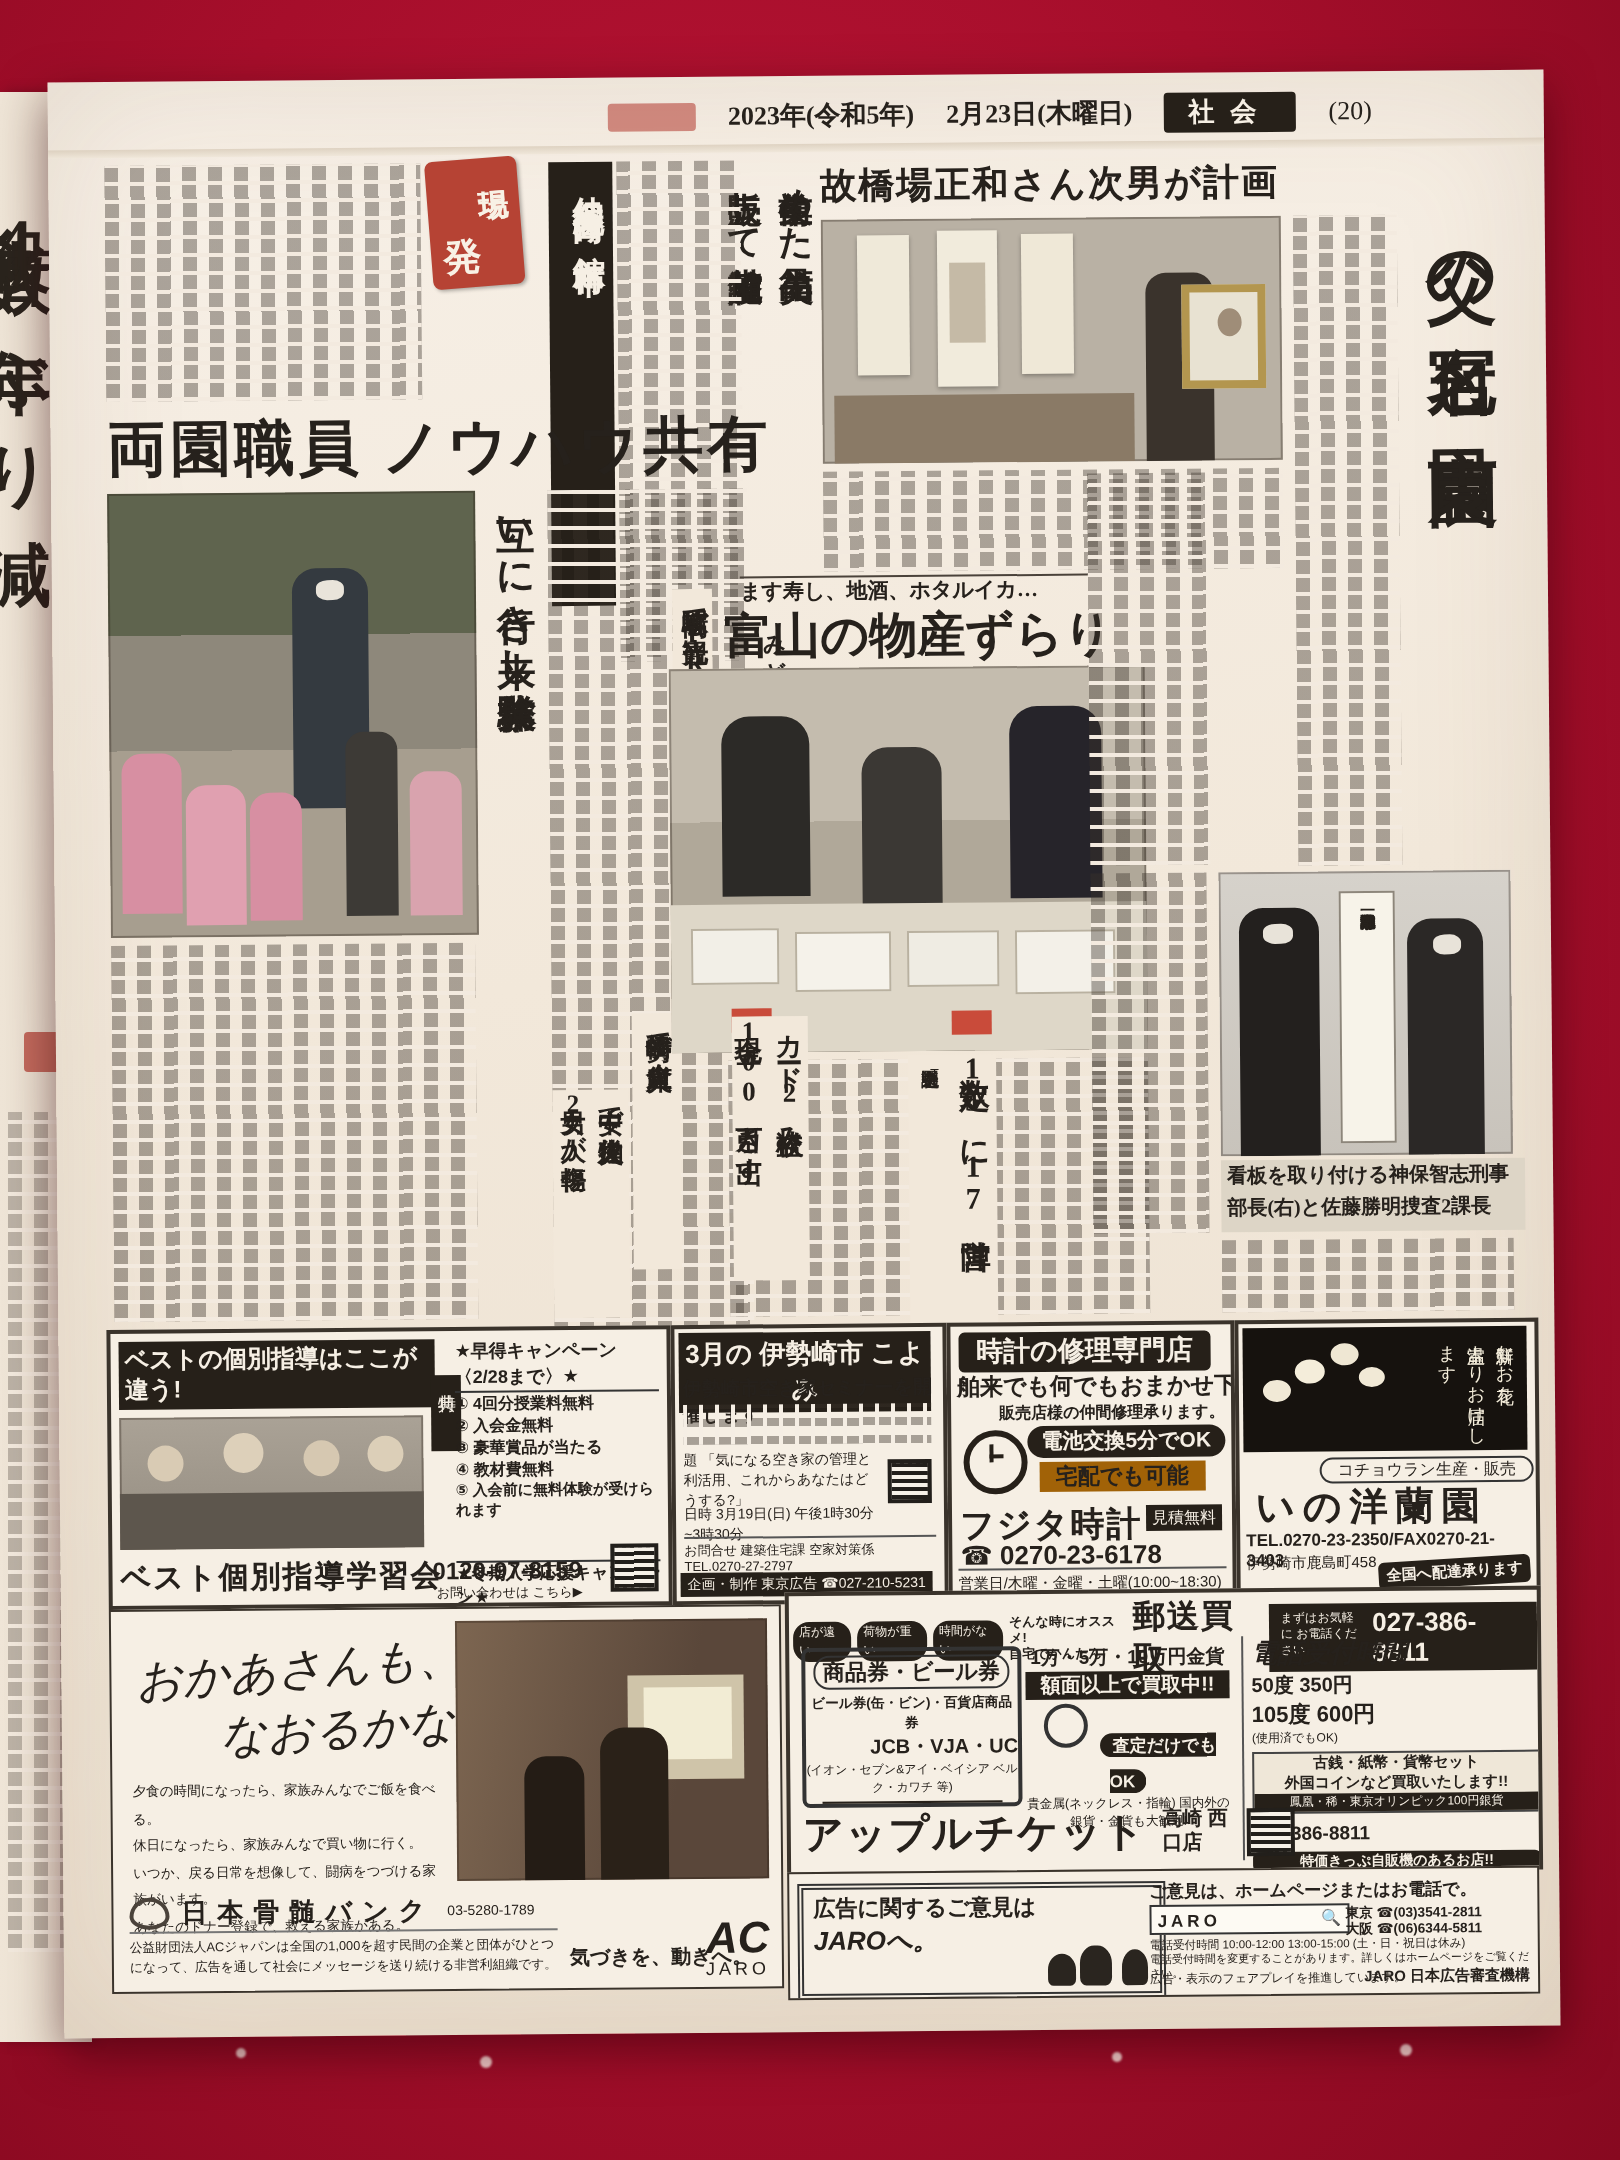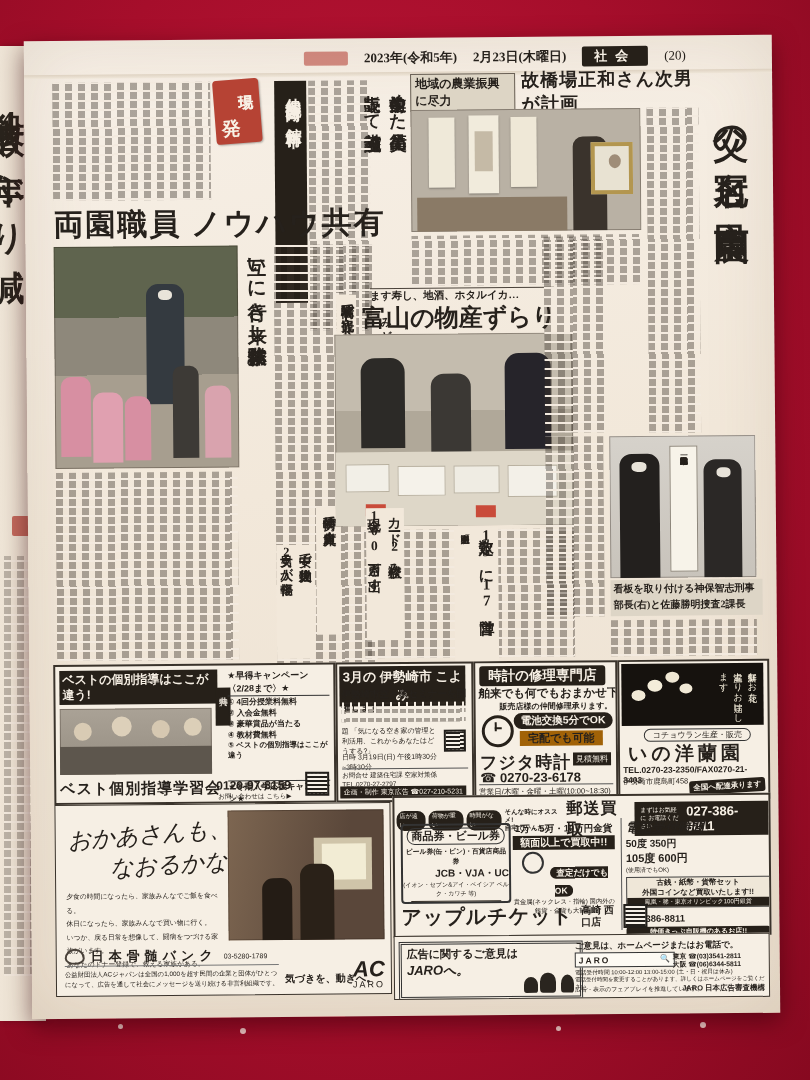--- a/index.html
+++ b/index.html
@@ -49,21 +49,20 @@
     <div class="abs" style="left:280px;top:8px;width:460px;height:24px;display:flex;align-items:center;gap:16px;font-size:13px;">
       <span style="width:44px;height:14px;background:#b0372b;opacity:.55;border-radius:2px;"></span>
       <span class="serif" style="font-weight:bold;">2023年(令和5年)</span>
       <span class="serif" style="font-weight:bold;">2月23日(木曜日)</span>
       <span class="blackbox serif" style="padding:1px 12px;font-weight:bold;letter-spacing:8px;border-radius:2px;">社会</span>
       <span class="serif">(20)</span>
     </div>
     <div class="crease" style="top:34px;"></div>
 
     <div class="abs" style="left:386px;top:42px;width:292px;height:26px;display:flex;align-items:center;gap:6px;">
-      <span class="serif" style="font-size:12px;font-weight:bold;background:#ddd5c5;border:1px solid #6a6156;padding:1px 4px;">地域の農業振興に尽力</span>
       <span class="serif" style="font-size:18px;font-weight:bold;letter-spacing:1px;">故橋場正和さん次男が計画</span>
     </div>
     <div class="abs v serif" style="left:682px;top:64px;width:46px;height:390px;font-size:35px;font-weight:bold;letter-spacing:3px;">父の名冠し市民農園</div>
     <div class="abs f-v" style="left:684px;top:462px;width:44px;height:80px;"></div>
 
     <div class="ph" style="left:386px;top:72px;width:230px;height:122px;background:linear-gradient(#ddd2bf 0 70%,#b7a械 0),#d8cdbb;">
       <div class="abs" style="left:18px;top:8px;width:26px;height:70px;background:#efe9d9;box-shadow:0 1px 2px rgba(0,0,0,.3);"></div>
       <div class="abs" style="left:58px;top:6px;width:30px;height:78px;background:#f1ebdc;box-shadow:0 1px 2px rgba(0,0,0,.3);"></div>
       <div class="abs" style="left:100px;top:8px;width:26px;height:70px;background:#efe8d7;box-shadow:0 1px 2px rgba(0,0,0,.3);"></div>
       <div class="abs" style="left:64px;top:22px;width:18px;height:40px;background:#a89a82;opacity:.6;"></div>
@@ -158,21 +157,21 @@
         <div class="abs" style="left:0;bottom:0;width:152px;height:28px;background:#5d564d;"></div>
       </div>
       <div style="position:absolute;left:4px;top:113px;font-size:15px;font-weight:bold;letter-spacing:1px;">ベスト個別指導学習会</div>
       <div class="abs v blackbox" style="left:160px;top:22px;height:34px;font-size:9px;padding:2px 1px;">特典</div>
       <div class="abs" style="left:172px;top:4px;width:102px;">
         <div style="font-size:9px;font-weight:bold;border-bottom:1px solid #333;">★早得キャンペーン〈2/28まで〉★</div>
         <div style="font-size:8px;font-weight:bold;">① 4回分授業料無料</div>
         <div style="font-size:8px;font-weight:bold;">② 入会金無料</div>
         <div style="font-size:8px;font-weight:bold;">③ 豪華賞品が当たる</div>
         <div style="font-size:8px;font-weight:bold;">④ 教材費無料</div>
-        <div style="font-size:7.5px;font-weight:bold;">⑤ ベストの個別指導はここが違う</div>
+        <div style="font-size:7.5px;font-weight:bold;">⑤ 入会前に無料体験が受けられます</div>
         <div style="font-size:8.5px;font-weight:bold;border-top:1px solid #333;margin-top:20px;">★冬期入学応援キャンペーン★</div>
         <div style="font-size:8.5px;font-weight:bold;border-top:1px solid #333;margin-top:2px;">★がんばる新中3応援企画★</div>
       </div>
       <div style="position:absolute;left:160px;top:113px;font-size:12px;font-weight:bold;">0120-97-8159</div>
       <div style="position:absolute;left:162px;top:127px;font-size:6.5px;">お問い合わせは こちら▶</div>
       <div class="abs qr" style="right:5px;bottom:5px;width:20px;height:20px;"></div>
     </div>
 
     <div class="adbox" style="left:306px;top:624px;width:134px;height:136px;">
       <div class="blackbox" style="position:absolute;left:2px;top:2px;width:126px;font-size:13px;font-weight:bold;text-align:center;padding:2px 0;">3月の 伊勢崎市 こよみ</div>
@@ -205,21 +204,21 @@
       <div style="position:absolute;left:2px;top:2px;width:142px;height:62px;background:#16120e;overflow:hidden;">
         <span style="position:absolute;left:10px;top:26px;width:14px;height:11px;background:#f1e9d6;border-radius:50%;"></span>
         <span style="position:absolute;left:26px;top:16px;width:15px;height:12px;background:#f4edda;border-radius:50%;"></span>
         <span style="position:absolute;left:44px;top:8px;width:14px;height:11px;background:#efe7d3;border-radius:50%;"></span>
         <span style="position:absolute;left:58px;top:20px;width:13px;height:10px;background:#f1e9d6;border-radius:50%;"></span>
         <div class="abs v" style="right:4px;top:3px;height:56px;color:#f4edda;">
           <div style="font-size:9px;line-height:1.6;">新鮮なお花を</div>
           <div style="font-size:9px;line-height:1.6;">温室よりお届けします</div>
         </div>
       </div>
-      <div style="position:absolute;left:24px;top:67px;font-size:8px;border:1px solid #333;border-radius:8px;padding:0 8px;">コチョウラン生産・販売</div>
+      <div style="position:absolute;left:40px;top:67px;font-size:8px;border:1px solid #333;border-radius:8px;padding:0 8px;">コチョウラン生産・販売</div>
       <div class="serif" style="position:absolute;left:8px;top:79px;font-size:19px;font-weight:bold;letter-spacing:4px;">いの洋蘭園</div>
       <div style="position:absolute;left:3px;top:103px;width:142px;font-size:8.5px;font-weight:bold;">TEL.0270-23-2350/FAX0270-21-3403</div>
       <div style="position:absolute;left:3px;top:115px;font-size:7.5px;">伊勢崎市鹿島町458</div>
       <div class="blackbox" style="position:absolute;right:3px;bottom:4px;font-size:7.5px;font-weight:bold;padding:2px 4px;border-radius:3px;transform:rotate(-3deg);">全国へ配達承ります</div>
     </div>
 
     <div class="adbox" style="left:24px;top:764px;width:334px;height:190px;border-width:1px;">
       <div class="serif" style="position:absolute;left:12px;top:14px;font-size:23px;font-style:italic;transform:rotate(-4deg);">おかあさんも、</div>
       <div class="serif" style="position:absolute;left:54px;top:44px;font-size:23px;font-style:italic;transform:rotate(-3deg);">なおるかな?</div>
       <div style="position:absolute;left:10px;top:84px;width:156px;">

